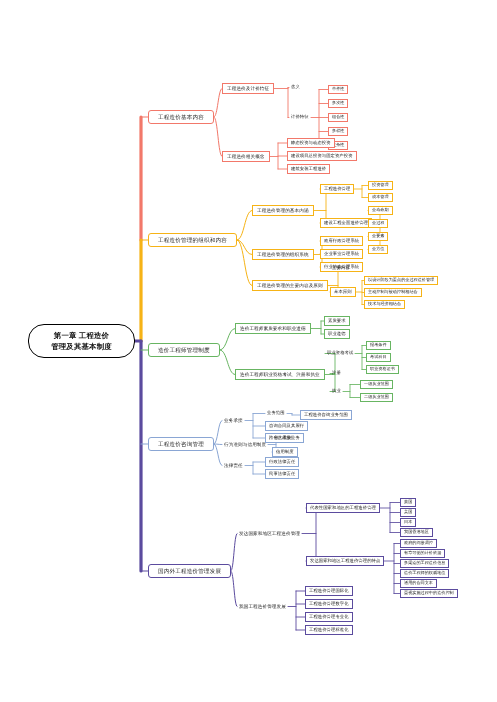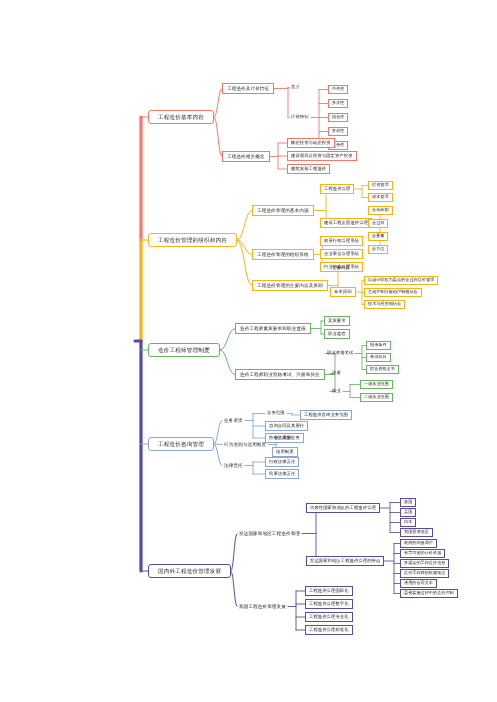--- a/index.html
+++ b/index.html
@@ -200,20 +200,24 @@
       <path d="M394,583.5 L400,583.5" fill="none" stroke="#5b4b9e" stroke-width="0.85" stroke-linecap="round" stroke-linejoin="round"></path>
       <path d="M394,593.5 L400,593.5" fill="none" stroke="#5b4b9e" stroke-width="0.85" stroke-linecap="round" stroke-linejoin="round"></path>
       <path d="M288,606.5 L296,606.5" fill="none" stroke="#5b4b9e" stroke-width="0.9" stroke-linecap="round" stroke-linejoin="round"></path>
       <path d="M296,591 L296,630" fill="none" stroke="#5b4b9e" stroke-width="0.9" stroke-linecap="round" stroke-linejoin="round"></path>
       <path d="M296,591 L305,591" fill="none" stroke="#5b4b9e" stroke-width="0.9" stroke-linecap="round" stroke-linejoin="round"></path>
       <path d="M296,604 L305,604" fill="none" stroke="#5b4b9e" stroke-width="0.9" stroke-linecap="round" stroke-linejoin="round"></path>
       <path d="M296,617 L305,617" fill="none" stroke="#5b4b9e" stroke-width="0.9" stroke-linecap="round" stroke-linejoin="round"></path>
       <path d="M296,630 L305,630" fill="none" stroke="#5b4b9e" stroke-width="0.9" stroke-linecap="round" stroke-linejoin="round"></path>
     </svg>
 
+  <div class="node root" id="n-root" style="left:28px;top:324px;width:107px;height:34px;">
+    <span>第一章  工程造价</span><br>
+    <span>管理及其基本制度</span>
+  </div>
 
   <div class="node lvl1 c-red" style="left:148px;top:110px;">工程造价基本内容</div>
 
   <div class="node lvl2 c-red" style="left:222px;top:83px;">工程造价及计价特征</div>
   <div class="node lvl2 c-red" style="left:222px;top:151px;">工程造价相关概念</div>
 
   <div class="node lvl3 c-red plain" style="left:289px;top:84px;">含义</div>
   <div class="node lvl3 c-red plain" style="left:289px;top:114px;">计价特征</div>
 
   <div class="node lvl4 c-red" style="left:328px;top:85px;">单件性</div>

